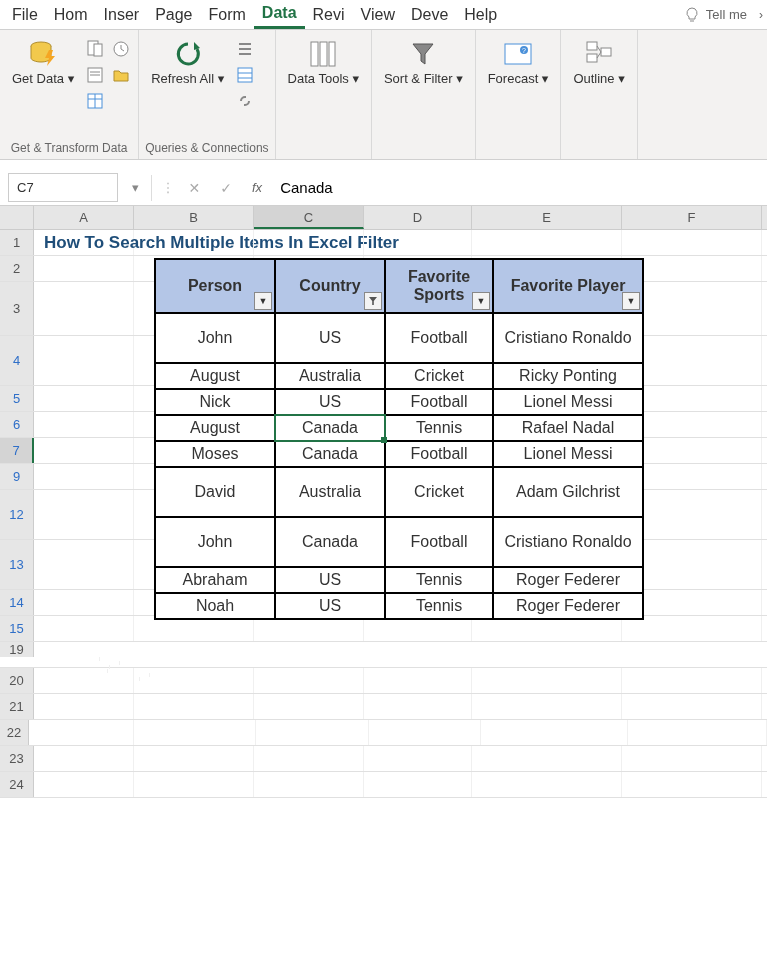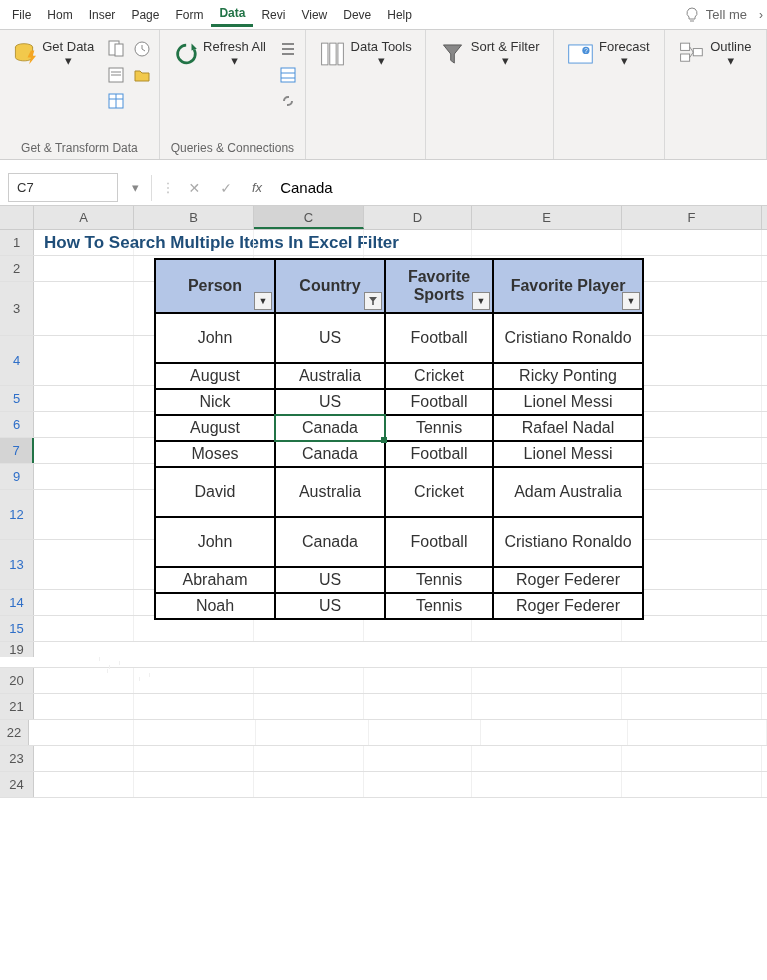--- a/index.html
+++ b/index.html
@@ -1,30 +1,30 @@
 <!DOCTYPE html>
 <html><head>
 <meta charset="utf-8">
 <style>
 * { box-sizing: border-box; margin: 0; padding: 0; }
 body { font-family: "Segoe UI", Arial, sans-serif; font-size: 13px; background: #fff; color: #333; width: 767px; overflow: hidden; }
 
 
 .ribbon-tabs { display: flex; align-items: center; height: 30px; border-bottom: 1px solid #d0d0d0; padding: 0 4px; background: #fff; }
-.ribbon-tab { padding: 4px 8px; cursor: pointer; color: #333; font-size: 12px; text-align: right; }
+.ribbon-tab { padding: 4px 8px; cursor: pointer; color: #333; font-size: 16px; text-align: right; }
 .ribbon-tab.active { color: #217346; border-bottom: 3px solid #217346; font-weight: 600; }
 .tell-me { display: flex; align-items: center; margin-left: auto; color: #666; gap: 6px; padding: 0 6px; }
 .chev-r { margin-left: 6px; color: #666; font-size: 12px; }
 
 
 .ribbon { display: flex; height: 130px; background: #f3f2f1; border-bottom: 1px solid #d0d0d0; }
 .rgroup { display: flex; flex-direction: column; justify-content: space-between; border-right: 1px solid #d9d9d9; padding: 4px 6px 2px; }
 .rgroup-body { display: flex; align-items: flex-start; gap: 4px; flex: 1; }
 .rgroup-label { text-align: center; color: #666; font-size: 12px; padding: 2px 0; white-space: nowrap; }
-.big-btn { display: flex; align-items: center; justify-content: center; gap: 2px; padding: 4px 6px; cursor: pointer; min-width: 56px; }
+.big-btn { display: flex; flex-direction: column; align-items: center; justify-content: center; gap: 2px; padding: 4px 6px; cursor: pointer; min-width: 56px; }
 .big-btn .lbl { text-align: center; font-size: 13px; line-height: 1.1; }
 .small-col { display: flex; flex-direction: column; gap: 4px; padding-top: 4px; }
 .small-btn { width: 22px; height: 22px; display: flex; align-items: center; justify-content: center; cursor: pointer; }
 .icon { width: 32px; height: 32px; }
 .icon-sm { width: 18px; height: 18px; }
 
 
 .formula-bar { display: flex; align-items: center; height: 36px; border-bottom: 1px solid #d0d0d0; background: #fff; margin-top: 10px; }
 .name-box { width: 110px; border: 1px solid #ccc; padding: 6px 8px; margin: 0 8px; background: #fff; }
 .nb-dd { color: #888; padding: 0 6px; cursor: pointer; }
@@ -474,21 +474,21 @@
       <div class="dt-row">
         <div class="dt-cell c-b" style="height: 26px;">Moses</div>
         <div class="dt-cell c-c" style="height: 26px;">Canada</div>
         <div class="dt-cell c-d" style="height: 26px;">Football</div>
         <div class="dt-cell c-e" style="height: 26px;">Lionel Messi</div>
       </div>
       <div class="dt-row">
         <div class="dt-cell c-b" style="height: 50px;">David</div>
         <div class="dt-cell c-c" style="height: 50px;">Australia</div>
         <div class="dt-cell c-d" style="height: 50px;">Cricket</div>
-        <div class="dt-cell c-e" style="height: 50px;">Adam Australia</div>
+        <div class="dt-cell c-e" style="height: 50px;">Adam Gilchrist</div>
       </div>
       <div class="dt-row">
         <div class="dt-cell c-b" style="height: 50px;">John</div>
         <div class="dt-cell c-c" style="height: 50px;">Canada</div>
         <div class="dt-cell c-d" style="height: 50px;">Football</div>
         <div class="dt-cell c-e" style="height: 50px;">Cristiano Ronaldo</div>
       </div>
       <div class="dt-row">
         <div class="dt-cell c-b" style="height: 26px;">Abraham</div>
         <div class="dt-cell c-c" style="height: 26px;">US</div>

